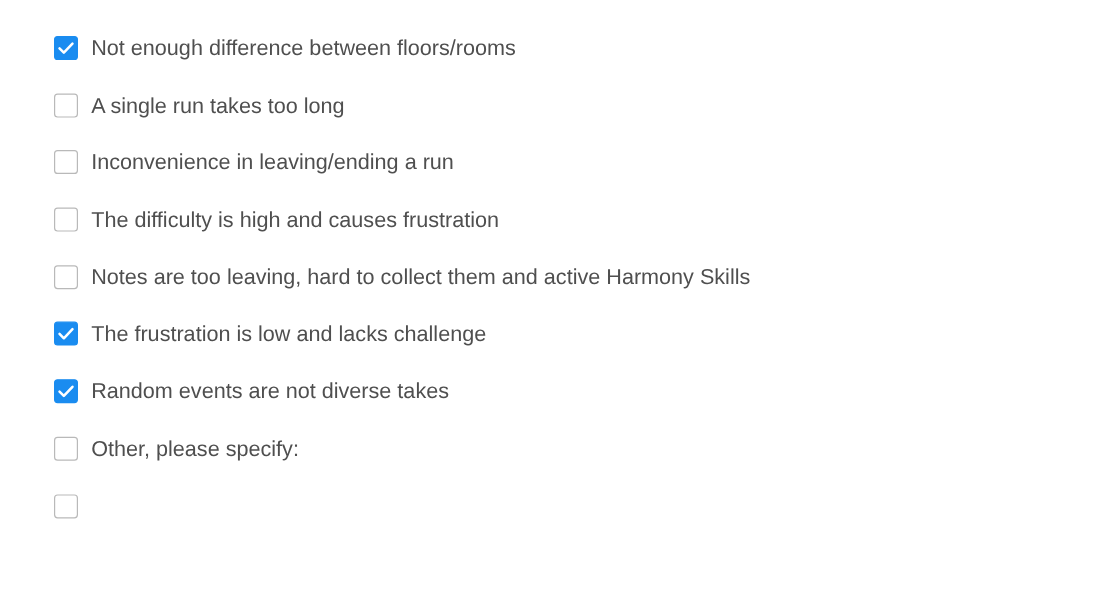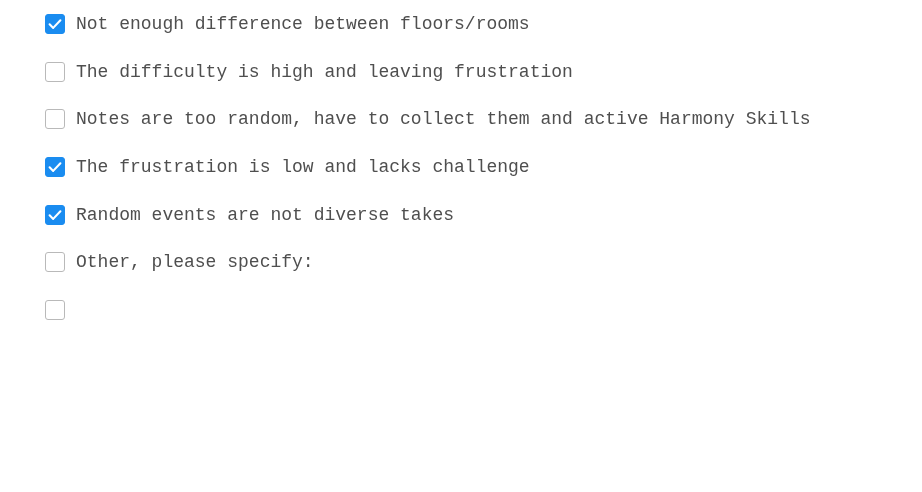--- a/index.html
+++ b/index.html
@@ -9,23 +9,22 @@
   }
   body {
     width: 922px;
     height: 492px;
     overflow: hidden;
     font-family: "Liberation Sans", sans-serif;
     -webkit-font-smoothing: antialiased;
   }
 
   .checkbox-list {
-    padding: 14px 0 0 45px;
+    padding: 30px 0 0 45px;
     box-sizing: border-box;
-    font-family: Liberation Mono, monospace;
   }
 
   .option-row {
     display: flex;
     align-items: center;
     height: 20px;
     margin-bottom: 27.7px;
     width: fit-content;
     cursor: pointer;
   }
@@ -74,25 +73,33 @@
     <div class="option-row is-checked">
       <span class="checkbox-control">
         <svg class="tick" viewBox="0 0 18 18" xmlns="http://www.w3.org/2000/svg">
           <path d="M3.6 9.3 L7.2 12.9 L14.4 5.3" fill="none" stroke="#ffffff" stroke-width="2.1" stroke-linecap="round" stroke-linejoin="round"></path>
         </svg>
       </span>
       <span class="option-label">Not enough difference between floors/rooms</span>
     </div>
     <div class="option-row">
       <span class="checkbox-control"></span>
-      <span class="option-label">The difficulty is high and leaving frustration</span>
+      <span class="option-label">A single run takes too long</span>
     </div>
     <div class="option-row">
       <span class="checkbox-control"></span>
-      <span class="option-label">Notes are too random, have to collect them and active Harmony Skills</span>
+      <span class="option-label">Inconvenience in leaving/ending a run</span>
+    </div>
+    <div class="option-row">
+      <span class="checkbox-control"></span>
+      <span class="option-label">The difficulty is high and causes frustration</span>
+    </div>
+    <div class="option-row">
+      <span class="checkbox-control"></span>
+      <span class="option-label">Notes are too leaving, hard to collect them and active Harmony Skills</span>
     </div>
     <div class="option-row is-checked">
       <span class="checkbox-control">
         <svg class="tick" viewBox="0 0 18 18" xmlns="http://www.w3.org/2000/svg">
           <path d="M3.6 9.3 L7.2 12.9 L14.4 5.3" fill="none" stroke="#ffffff" stroke-width="2.1" stroke-linecap="round" stroke-linejoin="round"></path>
         </svg>
       </span>
       <span class="option-label">The frustration is low and lacks challenge</span>
     </div>
     <div class="option-row is-checked">

